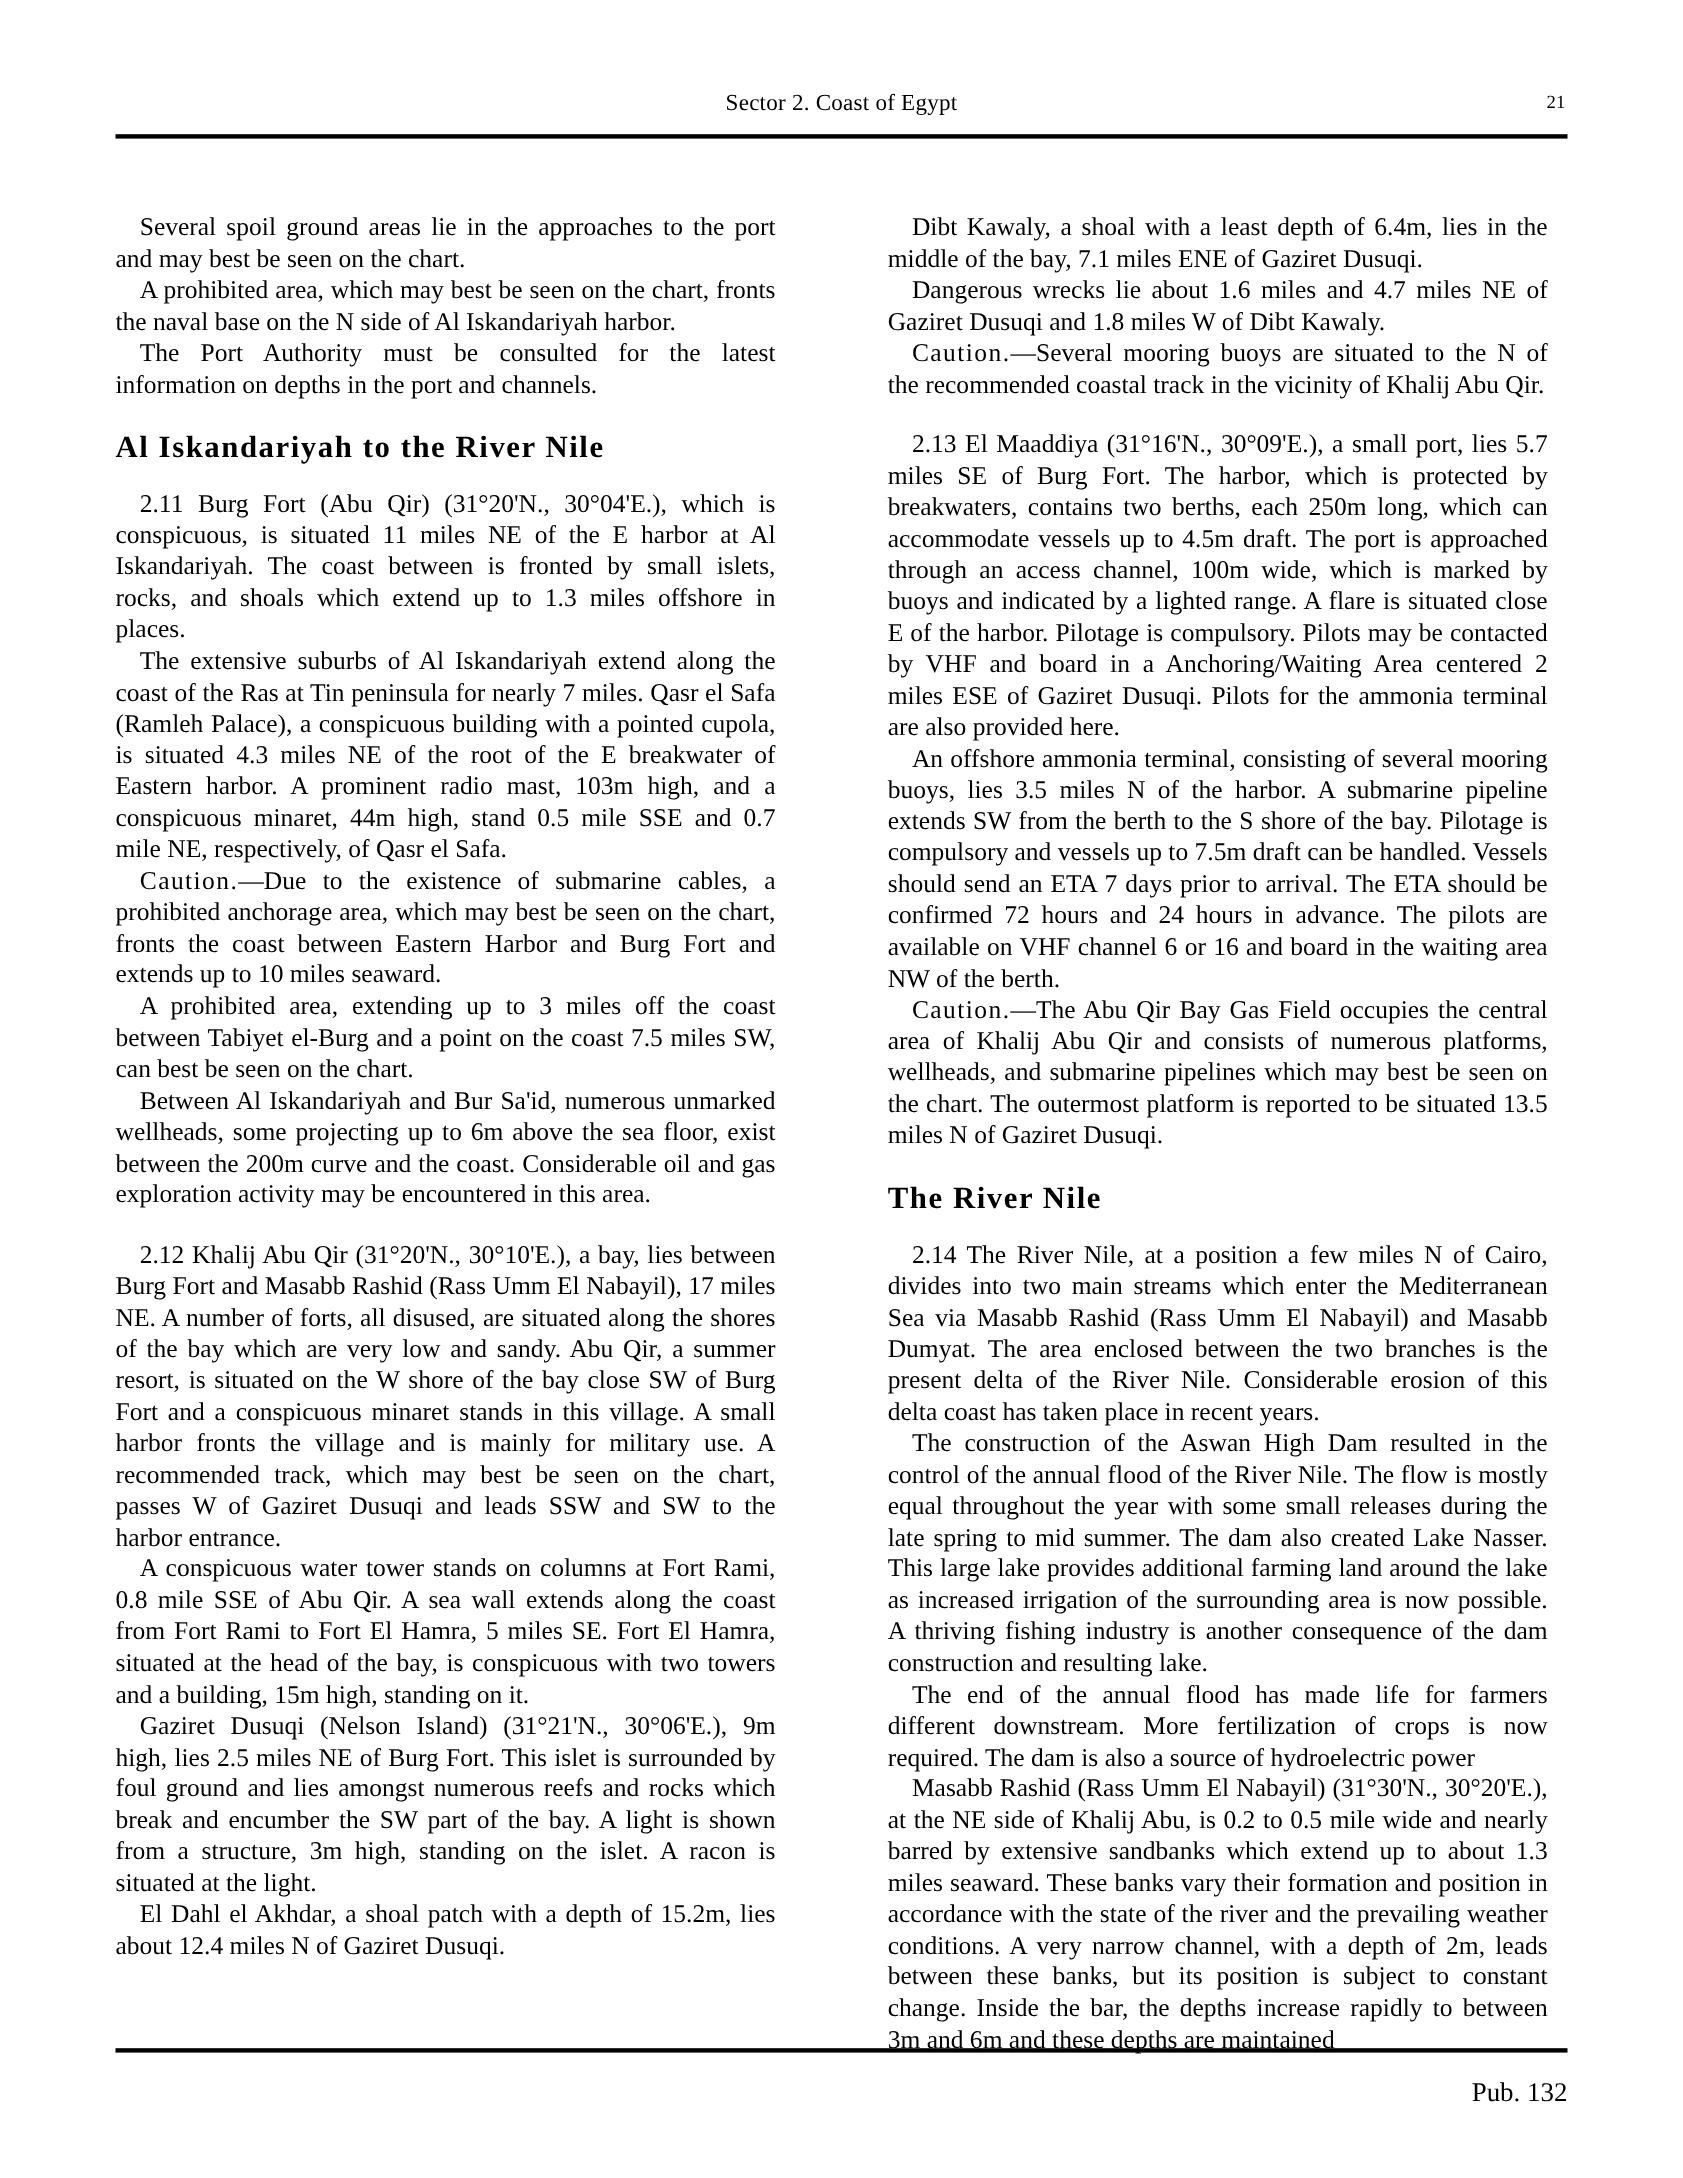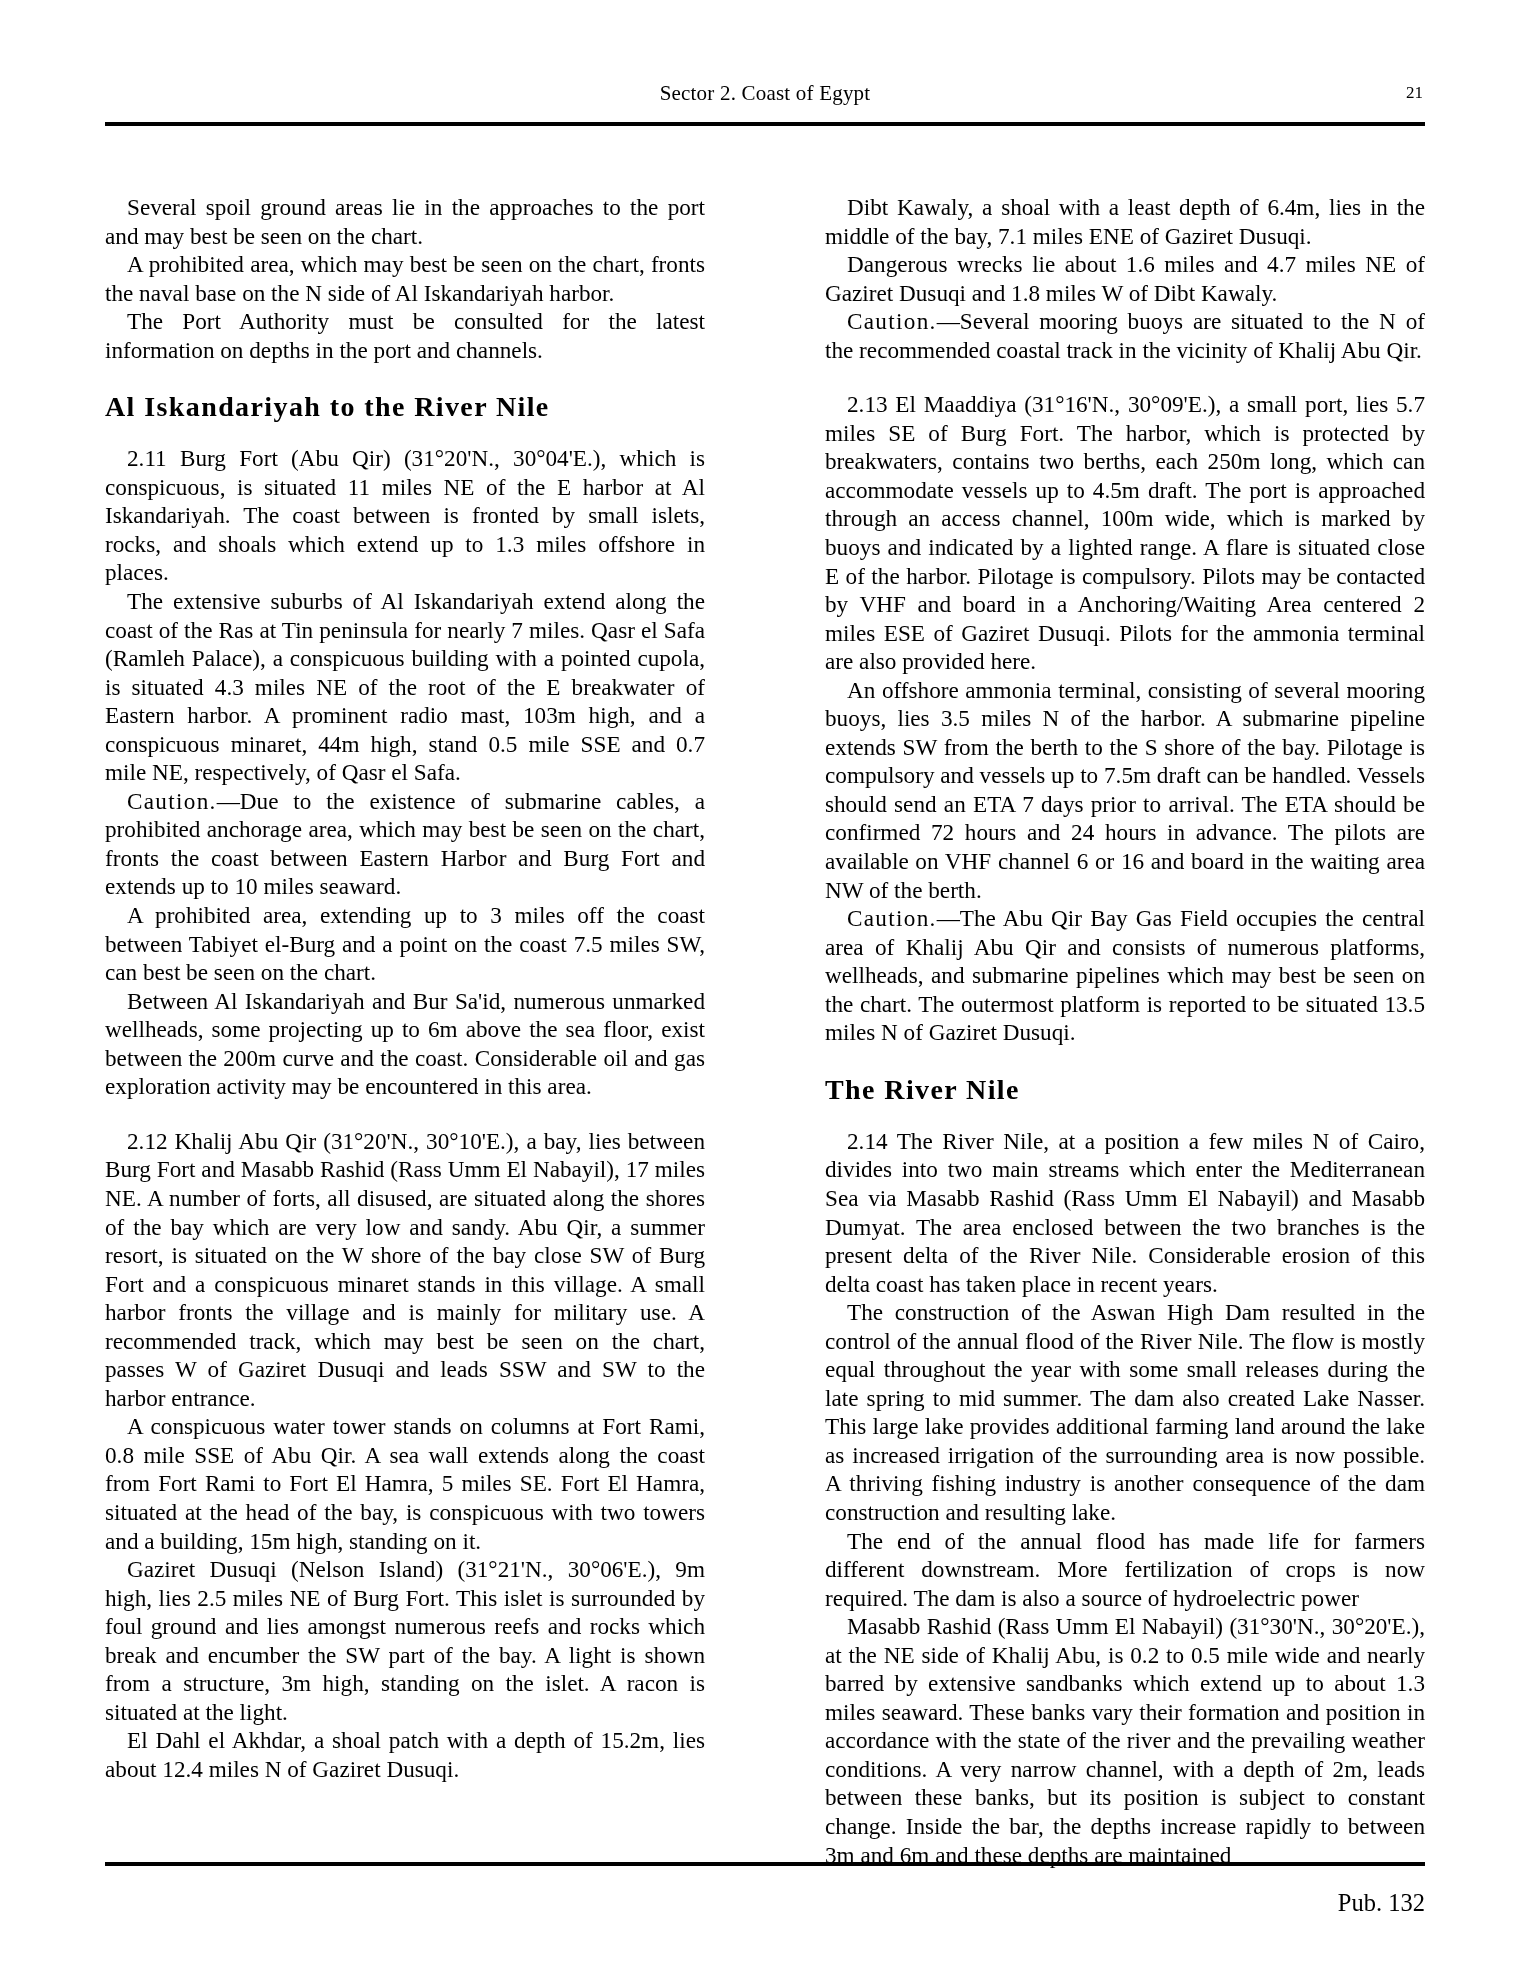--- a/index.html
+++ b/index.html
@@ -84,21 +84,21 @@
     height: 1700px;
     margin-top: 43px;
   }
   .col {
     position: absolute;
     top: 0;
     width: 600px;
     height: 1700px;
   }
   .col-left  { left: 0px; }
-  .col-right { left: 720px; }
+  .col-right { left: 702px; }
 
   p.para {
     margin: 0;
     font-size: 23.2px;
     line-height: 28.55px;
     text-align: justify;
     text-indent: 22px;
     hyphens: none;
     -webkit-hyphens: none;
     word-spacing: 0px;

